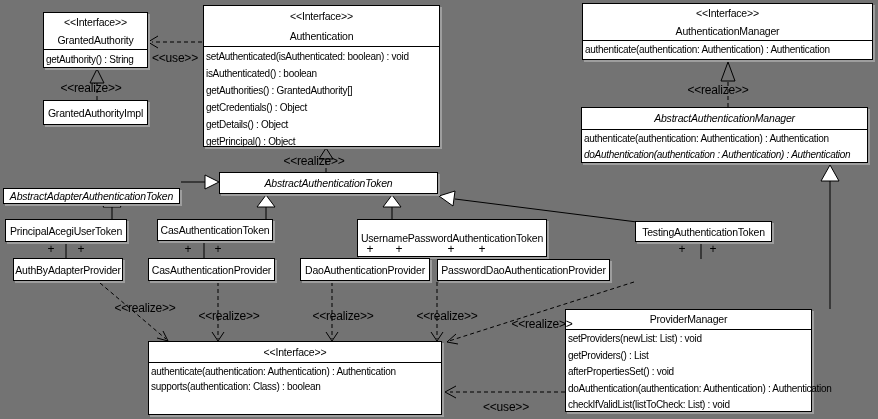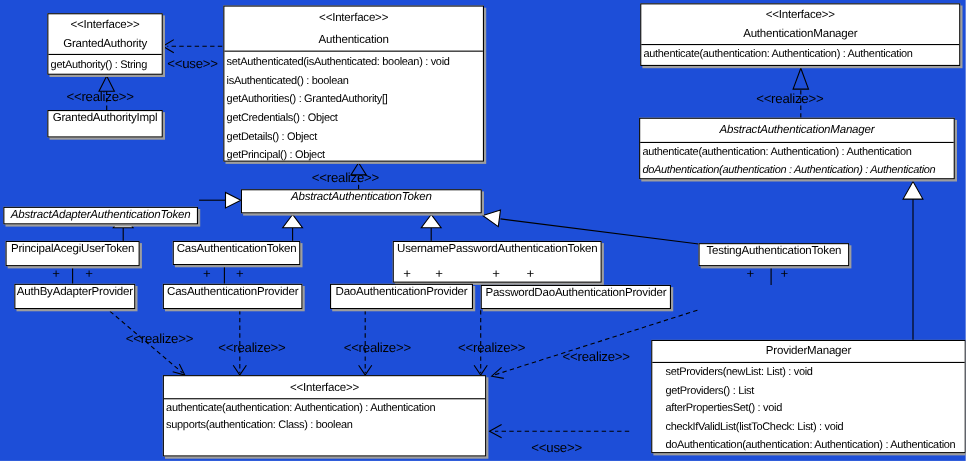--- a/index.html
+++ b/index.html
@@ -1,30 +1,30 @@
 <!DOCTYPE html>
 <html><head>
 <meta charset="utf-8">
 <style>
   html,body{margin:0;padding:0;background:#f0f0f0;}
-  #canvas{position:relative;width:878px;height:419px;background:#1d4ed8;overflow:hidden;
+  #canvas{position:relative;width:878px;height:419px;background:#737373;overflow:hidden;
           font-family:"Liberation Sans",sans-serif;color:#000;}
   .box{position:absolute;box-sizing:border-box;background:#fff;border:1px solid #000;
        box-shadow:2px 2px 0 #9e9e9e;font-size:10.5px;letter-spacing:-0.2px;}
   .hdr{text-align:center;white-space:nowrap;}
   .hdr > div{line-height:18px;}
   .hdr.h40 > div{line-height:19px;padding-top:1px;}
   .sep{border-top:1px solid #000;}
   .rows{padding:1px 2px 0 2px;white-space:nowrap;font-size:10px;letter-spacing:-0.3px;}
   .rows > div{overflow:visible;}
   .lh17 > div{line-height:17px;}
   .lh16 > div{line-height:16px;}
-  .lh165 > div{line-height:16.5px;margin-left:10px;}
+  .lh165 > div{line-height:16.5px;}
   .lh15 > div{line-height:15px;}
-  .single{display:flex;justify-content:center;white-space:nowrap;}
+  .single{display:flex;align-items:center;justify-content:center;white-space:nowrap;}
   .it{font-style:italic;}
   .edge-label{position:absolute;transform:translateX(-50%);font-size:12px;
               letter-spacing:-0.2px;white-space:nowrap;}
   svg.wires{position:absolute;left:0;top:0;pointer-events:none;}
   svg.wires line,svg.wires polygon,svg.wires polyline{stroke:#000;stroke-width:1;}
 </style>
 </head>
 <body>
 
 <div id="canvas">
@@ -214,31 +214,31 @@
     <div class="hdr h40">
       <div>&lt;&lt;Interface&gt;&gt;</div>
     </div>
     <div class="sep"></div>
     <div class="rows lh15">
       <div>authenticate(authentication: Authentication) : Authentication</div>
       <div>supports(authentication: Class) : boolean</div>
     </div>
   </div>
 
-  <div class="box" style="left:592px;top:309px;width:286px;height:103px">
+  <div class="box" style="left:565px;top:309px;width:247px;height:103px">
     <div class="hdr">
         <div style="line-height:19px">ProviderManager</div>
       </div>
     <div class="sep"></div>
     <div class="rows lh165">
       <div>setProviders(newList: List) : void</div>
       <div>getProviders() : List</div>
       <div>afterPropertiesSet() : void</div>
+      <div>doAuthentication(authentication: Authentication) : Authentication</div>
       <div>checkIfValidList(listToCheck: List) : void</div>
-      <div>doAuthentication(authentication: Authentication) : Authentication</div>
     </div>
   </div>
 
   <span class="edge-label" style="left:175px;top:51px">&lt;&lt;use&gt;&gt;</span>
   <span class="edge-label" style="left:506px;top:400px">&lt;&lt;use&gt;&gt;</span>
   <span class="edge-label" style="left:91px;top:81px">&lt;&lt;realize&gt;&gt;</span>
   <span class="edge-label" style="left:314px;top:154px">&lt;&lt;realize&gt;&gt;</span>
   <span class="edge-label" style="left:718px;top:83px">&lt;&lt;realize&gt;&gt;</span>
   <span class="edge-label" style="left:145px;top:301px">&lt;&lt;realize&gt;&gt;</span>
   <span class="edge-label" style="left:229px;top:309px">&lt;&lt;realize&gt;&gt;</span>

